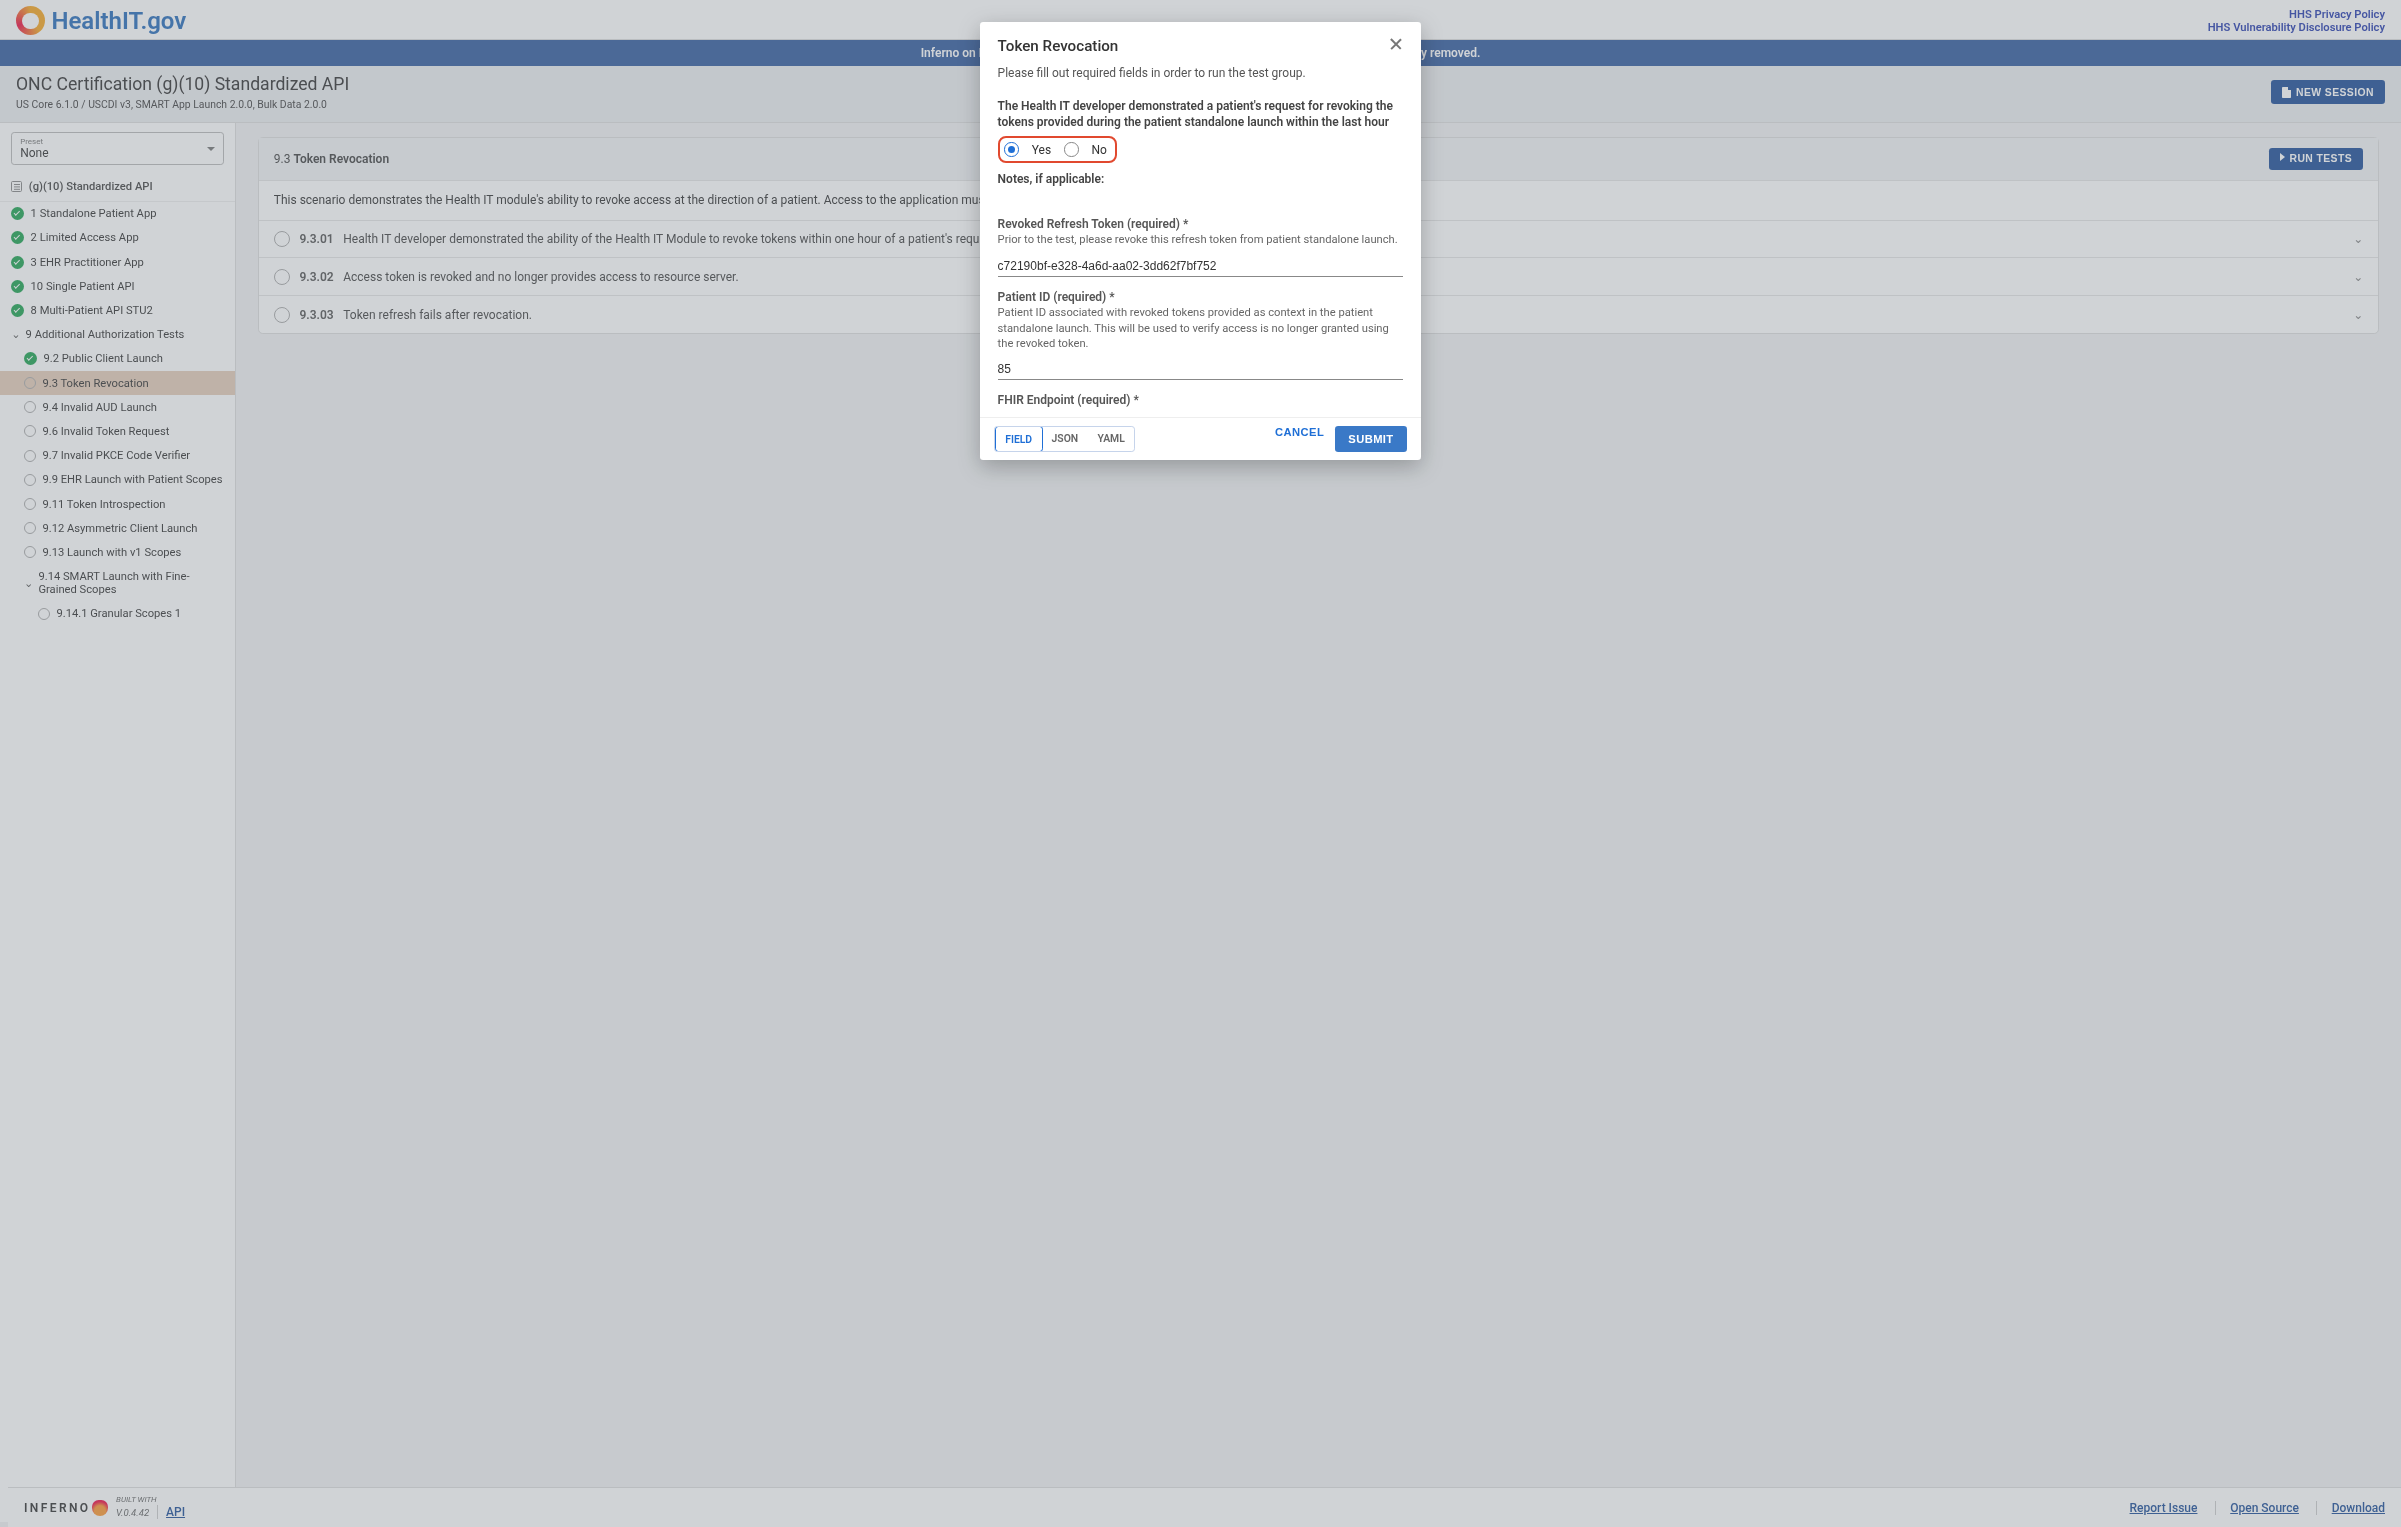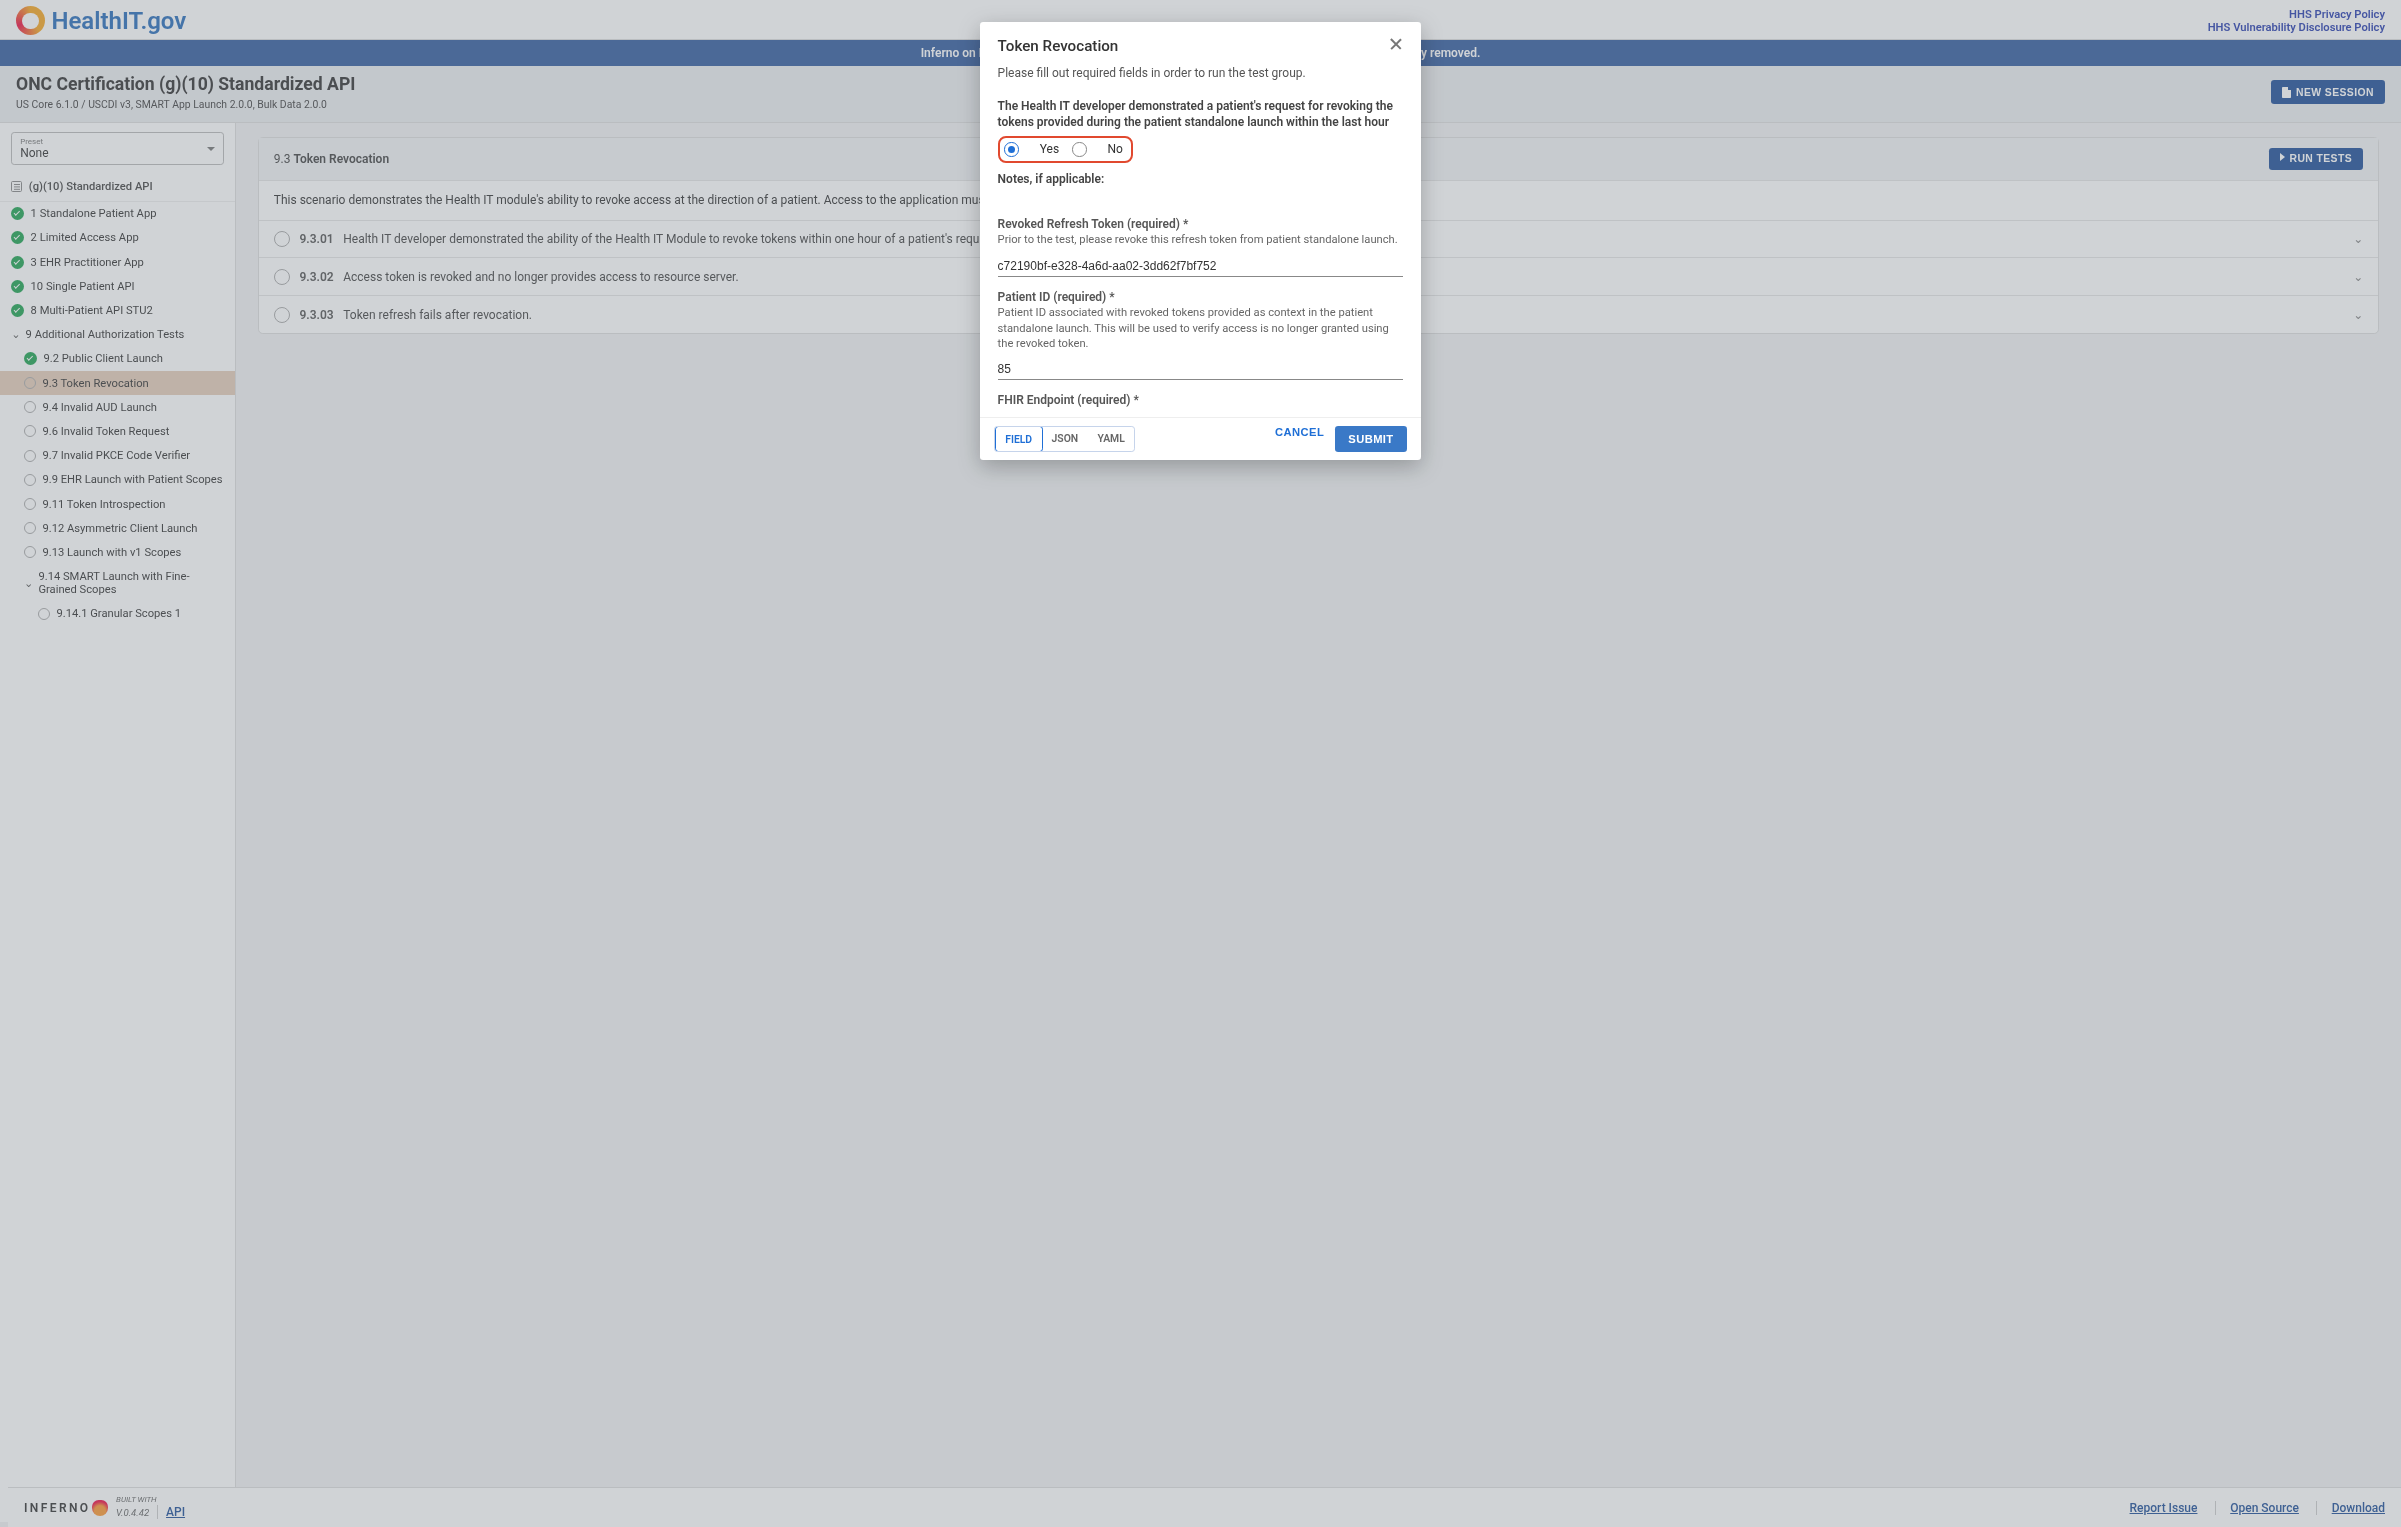--- a/index.html
+++ b/index.html
@@ -40,21 +40,21 @@
   .header-links a { display:block; color:#2a3fb0; font-weight:600; text-decoration:none; font-size:11.2px;}
   .banner {
     background:#335c9e; color:#fff; text-align:center; font-weight:600;
     padding:6.4px; font-size:12px;
   }
   .subheader {
     background:#eceef0; border-bottom:0.8px solid #ddd;
     display:flex; justify-content:space-between; align-items:center;
     padding: 8px 16px 11.2px;
   }
-  .subheader h1 { font-size:17.6px; font-weight:700; color:#333; }
+  .subheader h1 { font-size:17.6px; font-weight:400; color:#333; }
   .subheader .subtitle { font-size:10.4px; color:#444; margin-top:3.2px;}
   .new-session {
     background:#1f4f98; color:#fff; border:none; border-radius:3.2px;
     padding:6.4px 11.2px; font-size:10.4px; font-weight:600; letter-spacing:0.4px;
     display:flex; align-items:center; gap:4.8px;
   }
   .doc-icon { width:9.6px; height:11.2px; background:#fff; border-radius:0.8px; position:relative; display:inline-block;}
   .doc-icon::before{content:"";position:absolute;right:-0.8px;top:-0.8px;width:4px;height:4px;background:#1f4f98;}
   
   .body-split { display:flex; height: calc(100vh - 128px); }
@@ -139,21 +139,21 @@
   .close-x { width:14.4px;height:14.4px;position:relative;cursor:pointer;}
   .close-x::before,.close-x::after{content:"";position:absolute;left:6.4px;top:0;width:1.6px;height:14.4px;background:#777;}
   .close-x::before{transform:rotate(45deg);} .close-x::after{transform:rotate(-45deg);}
   .modal-sub { padding: 8px 17.6px 4.8px; font-size:12px; color:#555;}
   .modal-body { padding: 4.8px 17.6px 9.6px; overflow:auto;}
   .question { font-size:12px; font-weight:600; color:#444; line-height:1.35; margin-top:8px;}
   .radio-row {
     border:2px solid #e1492f; border-radius:8px; padding:4px 8px 4px 4.8px;
     display:inline-flex; align-items:center; gap:13px; margin-top:6.4px;
   }
-  .radio-opt{display:flex;gap:21px;font-size:12px;color:#333;}
+  .radio-opt{display:flex;align-items:center;gap:13px;font-size:12px;color:#333;}
   .radio{width:14.4px;height:14.4px;border:1.6px solid #888;border-radius:50%;position:relative;}
   .radio.selected{border-color:#1f6fd6;}
   .radio.selected::after{content:"";position:absolute;inset:2.4px;background:#1f6fd6;border-radius:50%;}
   .notes-q { font-size:12px; font-weight:600; color:#444; margin-top:9.6px;}
   .form-block { margin-top: 30.5px; }
   .hlbox { border:2px solid #e1492f; border-radius:8px; padding:6.4px 8px 3.2px; margin-top:14.4px;}
   .flabel { font-size:12px; font-weight:600; color:#555;}
   .fhelp { font-size:11.2px; color:#666; margin-top:1.6px; line-height:1.35;}
   .finput {
     width:100%; border:none; border-bottom:0.8px solid #888;

